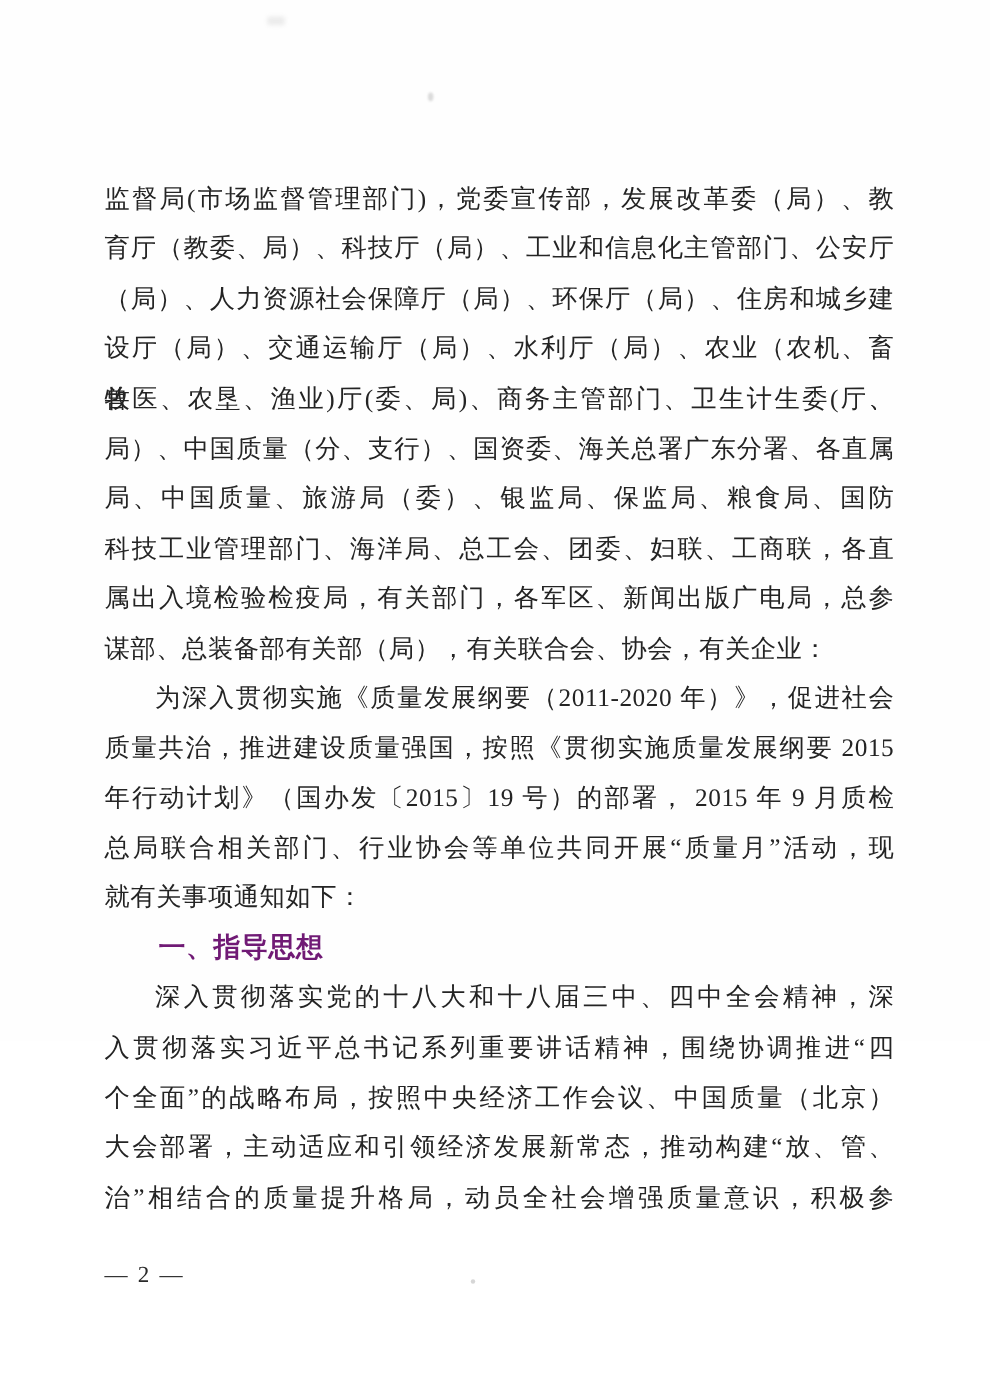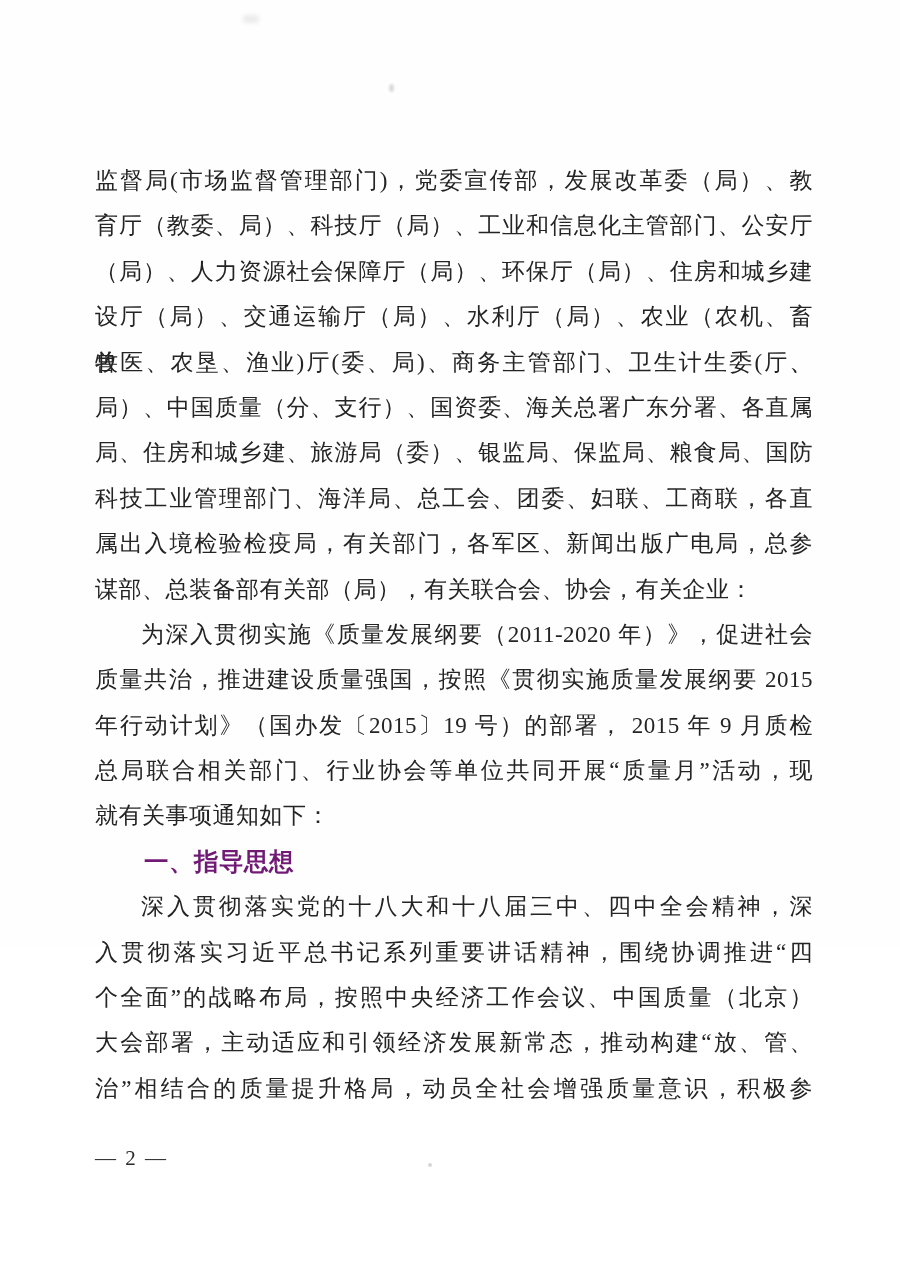--- a/index.html
+++ b/index.html
@@ -80,21 +80,21 @@
   <span class="speck speck-1"></span>
   <span class="speck speck-2"></span>
 
   <div class="content">
     <div class="line j">监督局(市场监督管理部门)，党委宣传部，发展改革委（局）、教</div>
     <div class="line j">育厅（教委、局）、科技厅（局）、工业和信息化主管部门、公安厅</div>
     <div class="line j">（局）、人力资源社会保障厅（局）、环保厅（局）、住房和城乡建</div>
     <div class="line j">设厅（局）、交通运输厅（局）、水利厅（局）、农业（农机、畜牧、</div>
     <div class="line j">兽医、农垦、渔业)厅(委、局)、商务主管部门、卫生计生委(厅、</div>
     <div class="line j">局）、中国质量（分、支行）、国资委、海关总署广东分署、各直属</div>
-    <div class="line j">局、住房和城乡建、旅游局（委）、银监局、保监局、粮食局、国防</div>
+    <div class="line j">局、中国质量、旅游局（委）、银监局、保监局、粮食局、国防</div>
     <div class="line j">科技工业管理部门、海洋局、总工会、团委、妇联、工商联，各直</div>
     <div class="line j">属出入境检验检疫局，有关部门，各军区、新闻出版广电局，总参</div>
     <div class="line">谋部、总装备部有关部（局），有关联合会、协会，有关企业：</div>
     <div class="line j indent">为深入贯彻实施《质量发展纲要（2011-2020 年）》，促进社会</div>
     <div class="line j">质量共治，推进建设质量强国，按照《贯彻实施质量发展纲要 2015</div>
     <div class="line j">年行动计划》（国办发〔2015〕19 号）的部署， 2015 年 9 月质检</div>
     <div class="line j">总局联合相关部门、行业协会等单位共同开展“质量月”活动，现</div>
     <div class="line">就有关事项通知如下：</div>
     <div class="line heading indent">一、指导思想</div>
     <div class="line j indent">深入贯彻落实党的十八大和十八届三中、四中全会精神，深</div>

